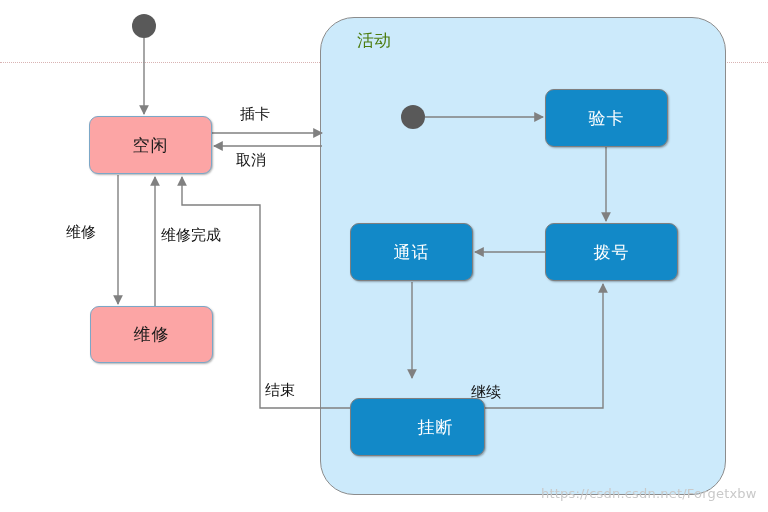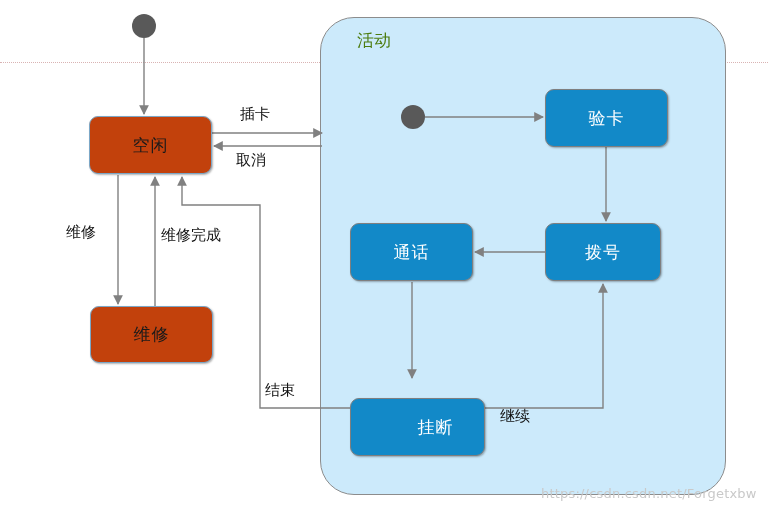--- a/index.html
+++ b/index.html
@@ -43,21 +43,21 @@
   .state {
     position: absolute;
     box-sizing: border-box;
     border-radius: 9px;
     display: flex;
     align-items: center;
     justify-content: center;
     white-space: nowrap;
   }
   .state.light {
-    background: #c2410c;
+    background: #fca5a5;
     border: 1px solid #7ba7c7;
     color: #1a1a1a;
     box-shadow: 1px 1px 2px rgba(0,0,0,0.30);
   }
   .state.dark {
     background: #1289c8;
     border: 1px solid #7f7f7f;
     color: #ffffff;
     box-shadow: 1px 1px 2px rgba(0,0,0,0.30);
   }
@@ -159,35 +159,35 @@
   </div>
 
   <div class="state dark" style="left:545px; top:89px; width:123px; height:58px;">
     <span class="state-label">验卡</span>
   </div>
 
   <div class="state dark" style="left:350px; top:223px; width:123px; height:58px;">
     <span class="state-label">通话</span>
   </div>
 
-  <div class="state dark" style="left:545px; top:223px; width:116px; height:58px;">
+  <div class="state dark" style="left:545px; top:223px; width:133px; height:58px;">
     <span class="state-label">拨号</span>
   </div>
 
   <div class="state dark" style="left:350px; top:398px; width:135px; height:58px;padding-left:36px;">
     <span class="state-label">挂断</span>
   </div>
 
   <div class="edge-label" style="left:240px; top:107px;text-align:center;">插卡</div>
 
   <div class="edge-label" style="left:236px; top:153px;">取消</div>
 
   <div class="edge-label" style="left:66px; top:225px;">维修</div>
 
   <div class="edge-label" style="left:161px; top:228px;">维修完成</div>
 
   <div class="edge-label" style="left:265px; top:383px;">结束</div>
 
-  <div class="edge-label" style="left:500px; top:385px;margin-top:24px;">继续</div>
+  <div class="edge-label" style="left:471px; top:385px;">继续</div>
 
   <div class="watermark" style="left:541px; top:487px;">https://csdn.csdn.net/Forgetxbw</div>
 
 </div>
 
 </body></html>

